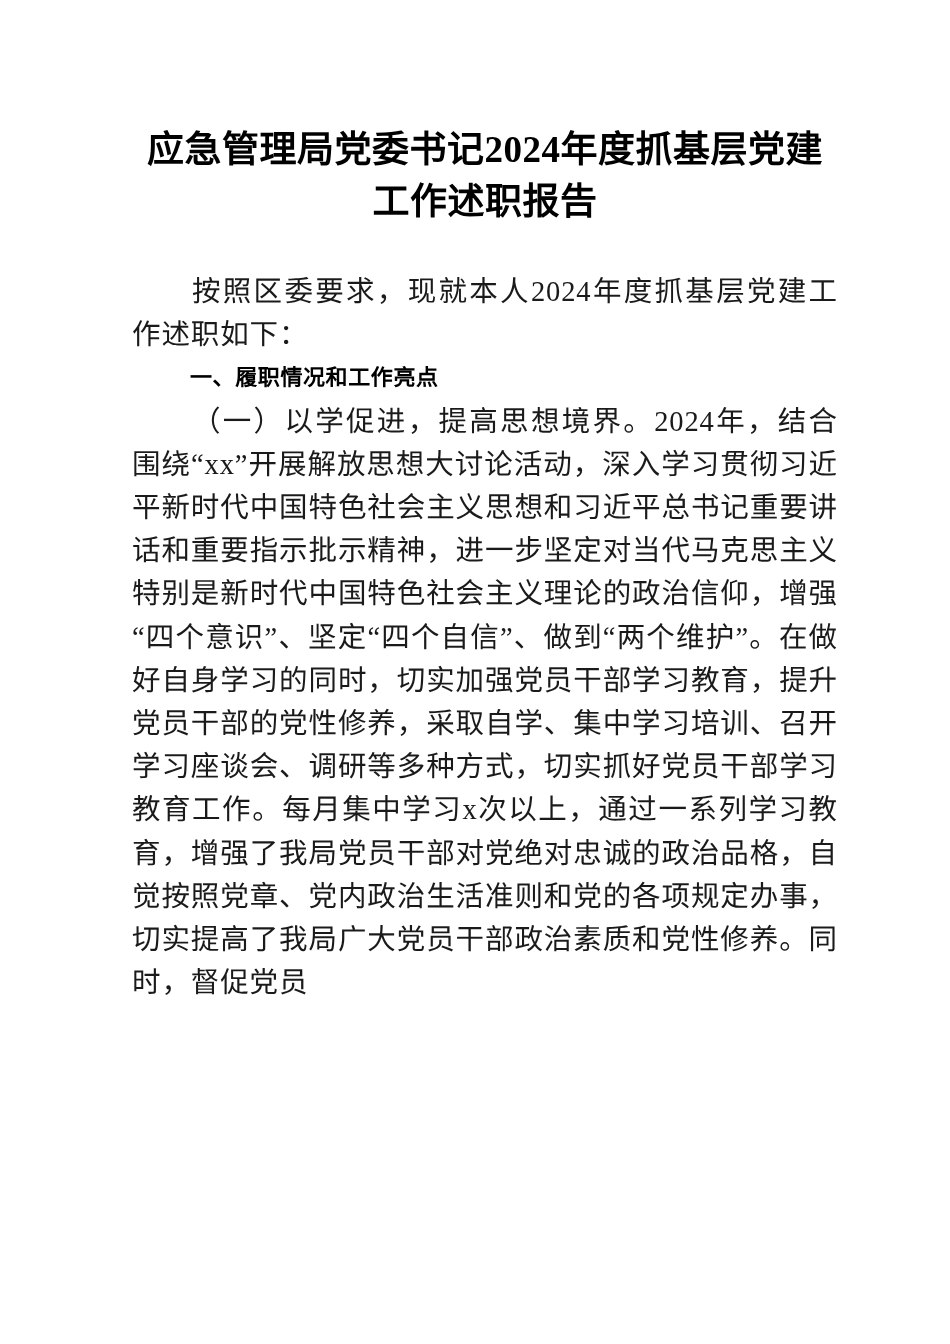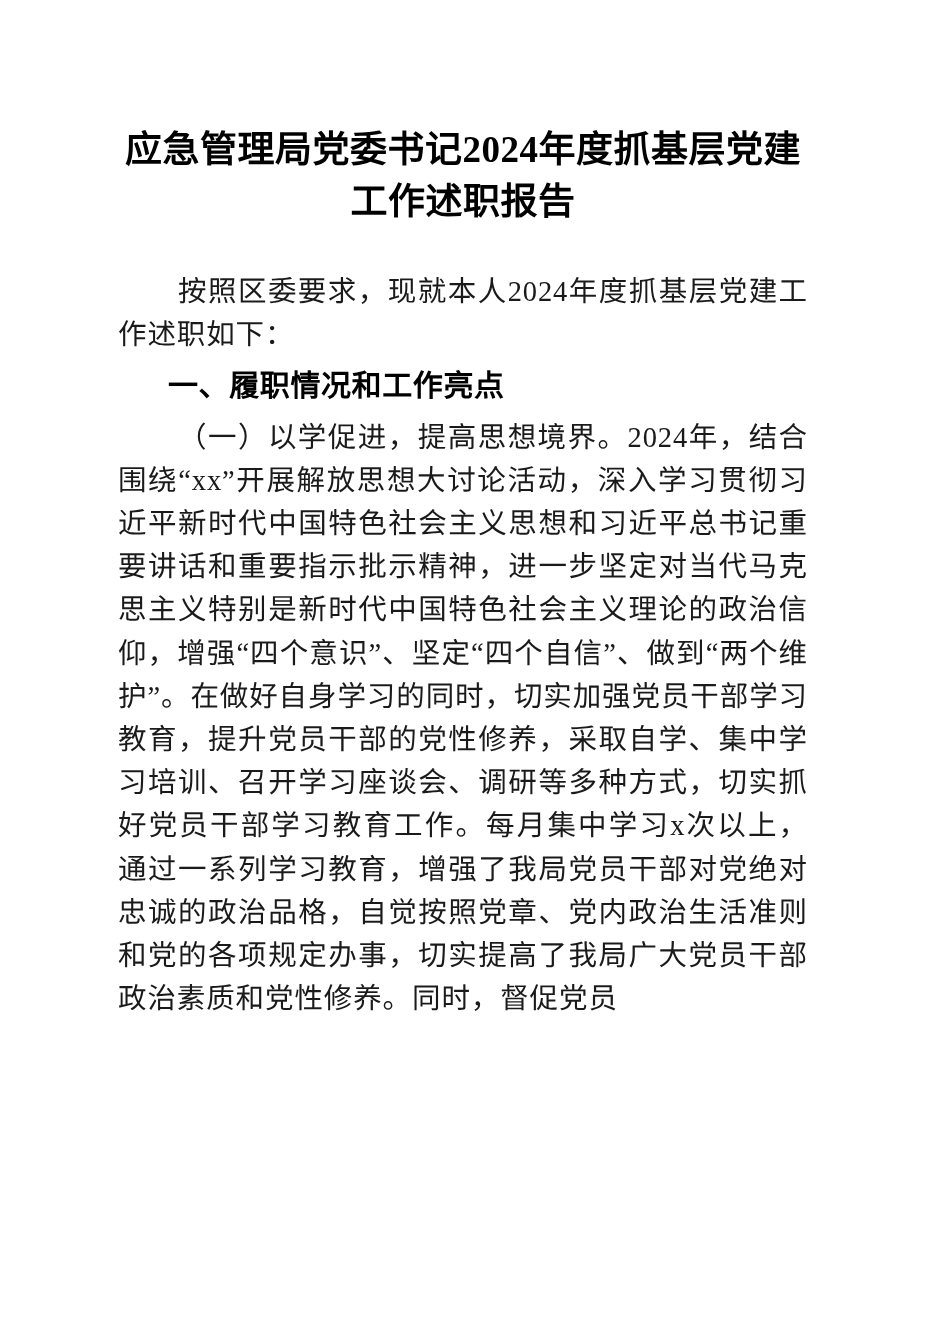--- a/index.html
+++ b/index.html
@@ -12,21 +12,21 @@
     position: relative;
     width: 950px;
     height: 1344px;
     margin: 0 auto;
     background: #ffffff;
     overflow: hidden;
     box-sizing: border-box;
   }
   .content {
     position: absolute;
-    left: 110px;
+    left: 132px;
     top: 0;
     width: 706px;
   }
   .doc-title {
     font-family: "Liberation Serif", "DejaVu Serif", serif;
     font-weight: bold;
     font-size: 37px;
     line-height: 52px;
     color: #000000;
     text-align: center;
@@ -36,31 +36,31 @@
     word-break: break-all;
   }
   .para {
     font-family: "Liberation Serif", "DejaVu Serif", serif;
     font-size: 28.5px;
     line-height: 43.2px;
     color: #1a1a1a;
     text-align: justify;
     text-justify: inter-ideograph;
     text-indent: 60px;
-    margin: 8px;
+    margin: 0;
     word-break: break-all;
     letter-spacing: 0.9px;
   }
   .para.first-para {
     margin-top: 42px;
   }
   .section-heading {
     font-family: "Liberation Sans", "DejaVu Sans", sans-serif;
     font-weight: bold;
-    font-size: 30px;
+    font-size: 22px;
     line-height: 43.2px;
     color: #000000;
     text-indent: 58px;
     margin: 0;
     letter-spacing: 0.6px;
     word-break: break-all;
   }
 </style>
 </head>
 <body>

